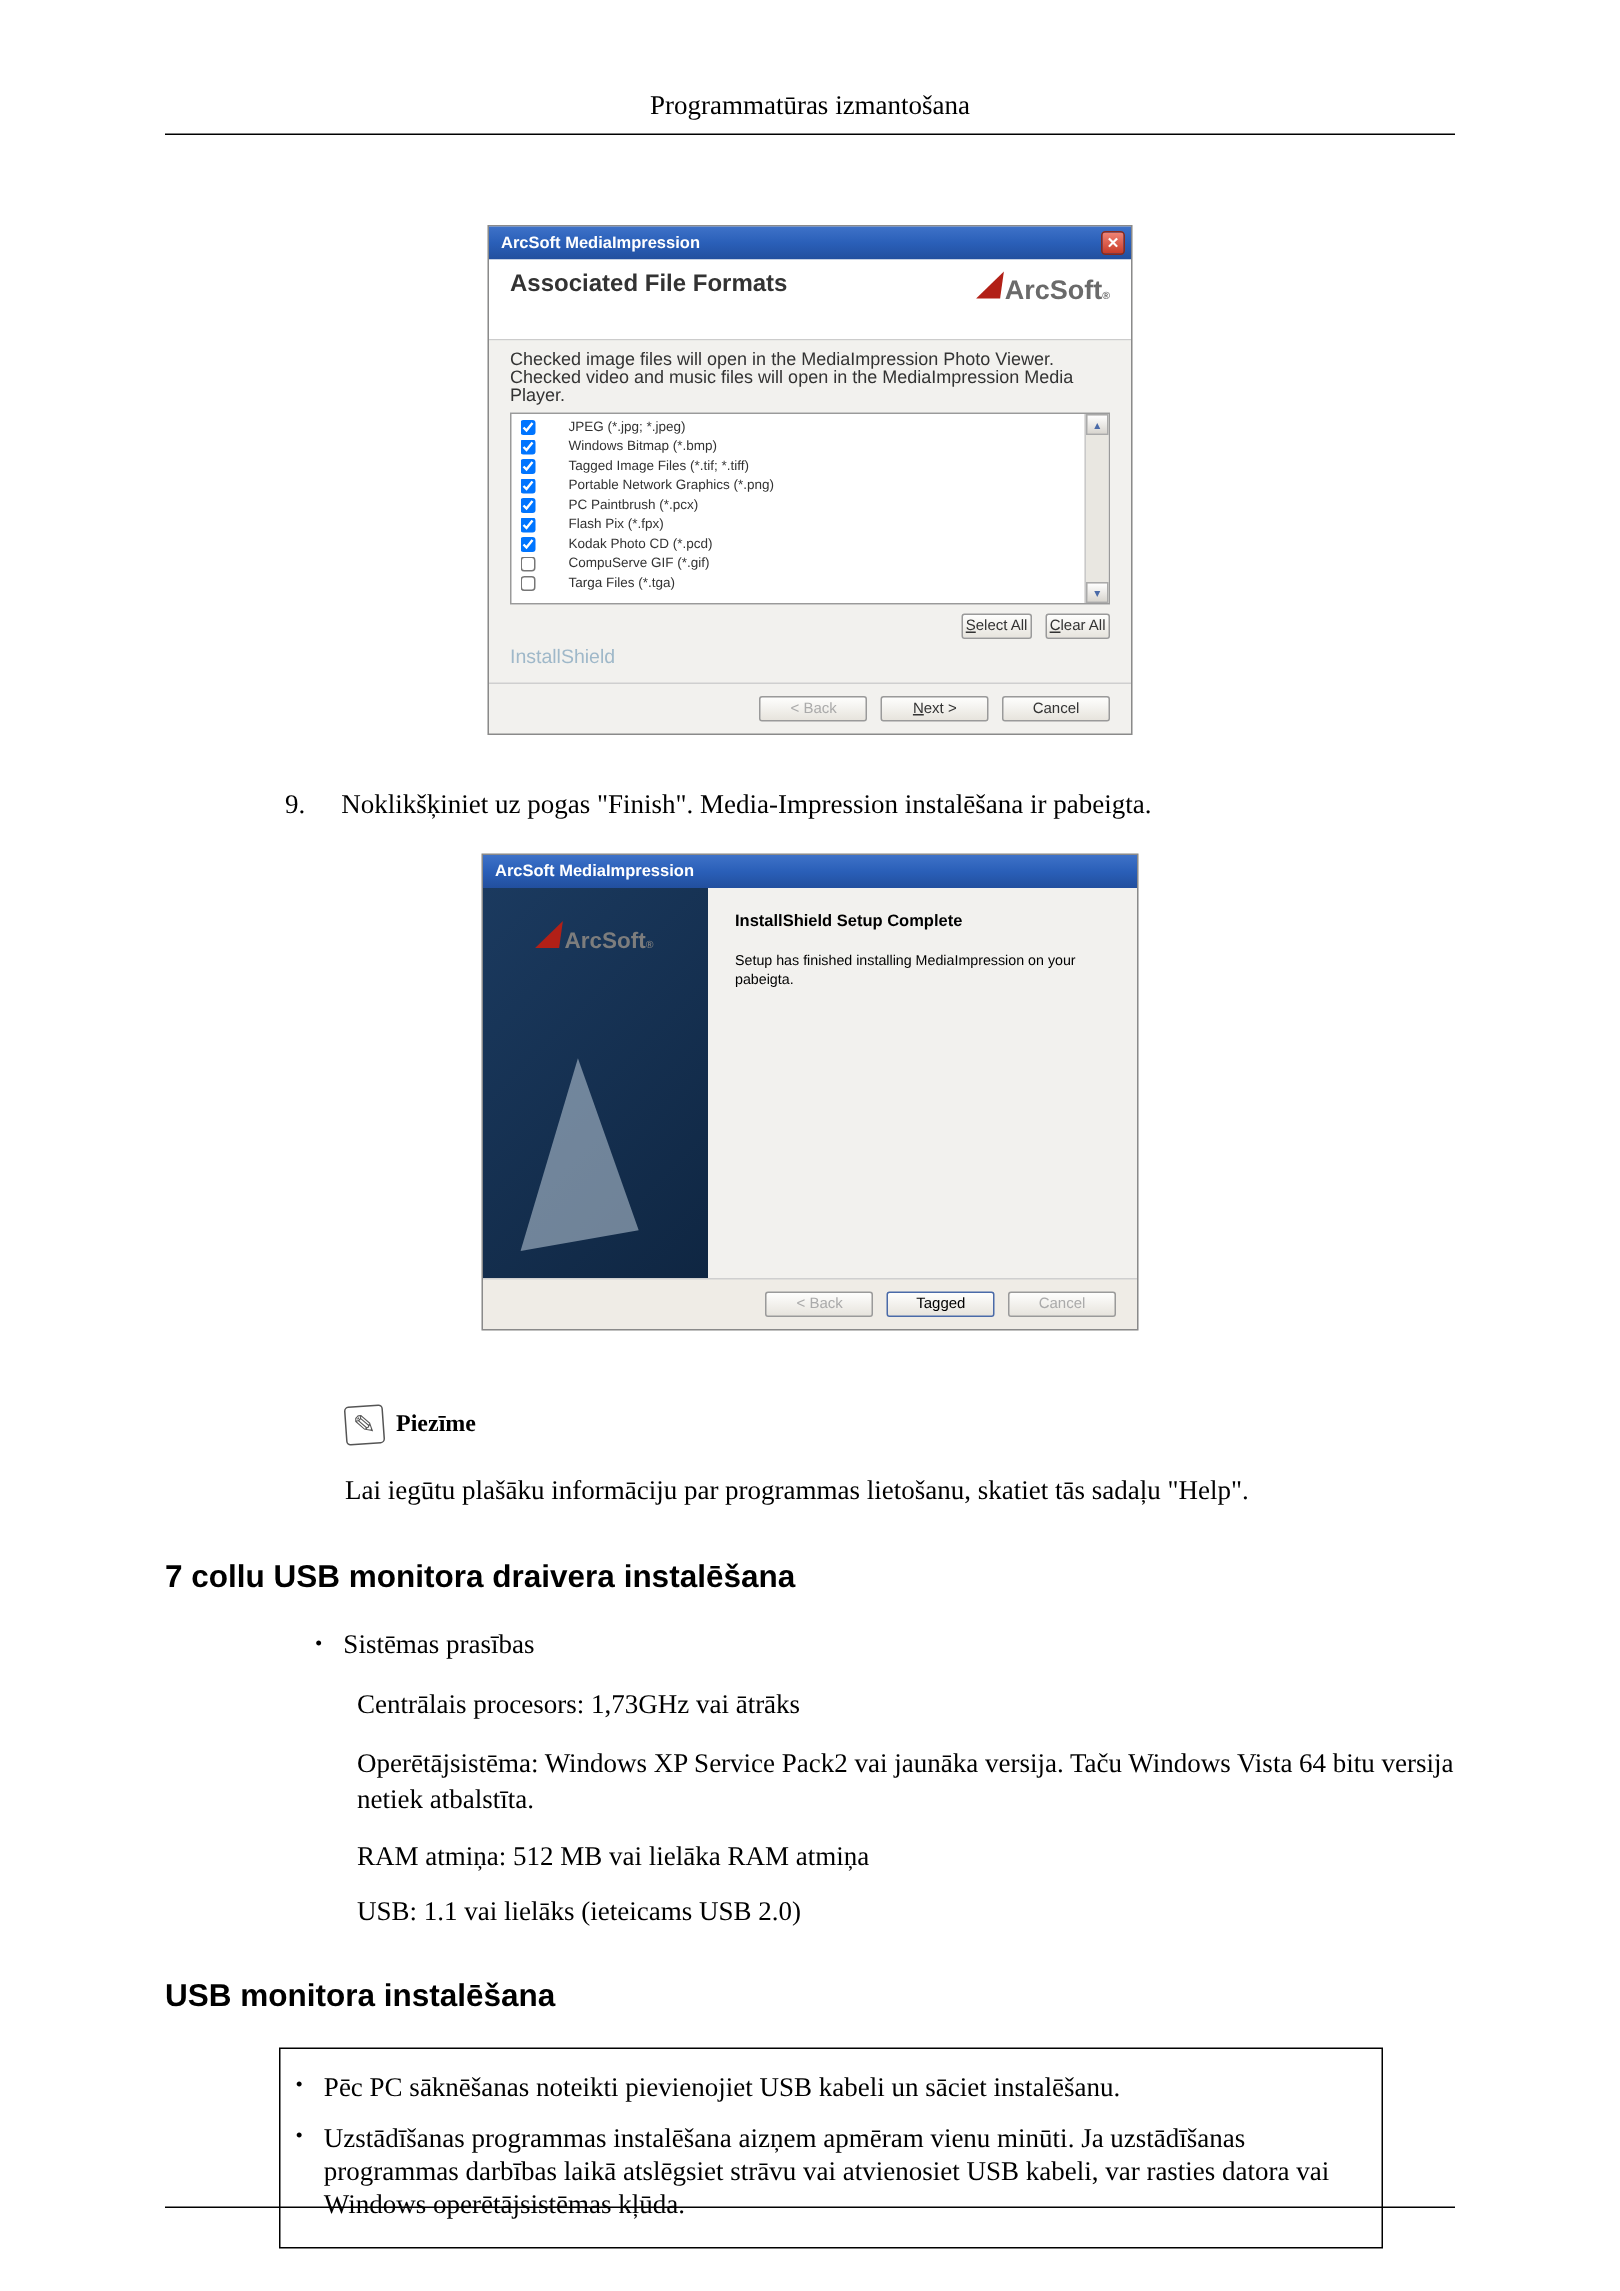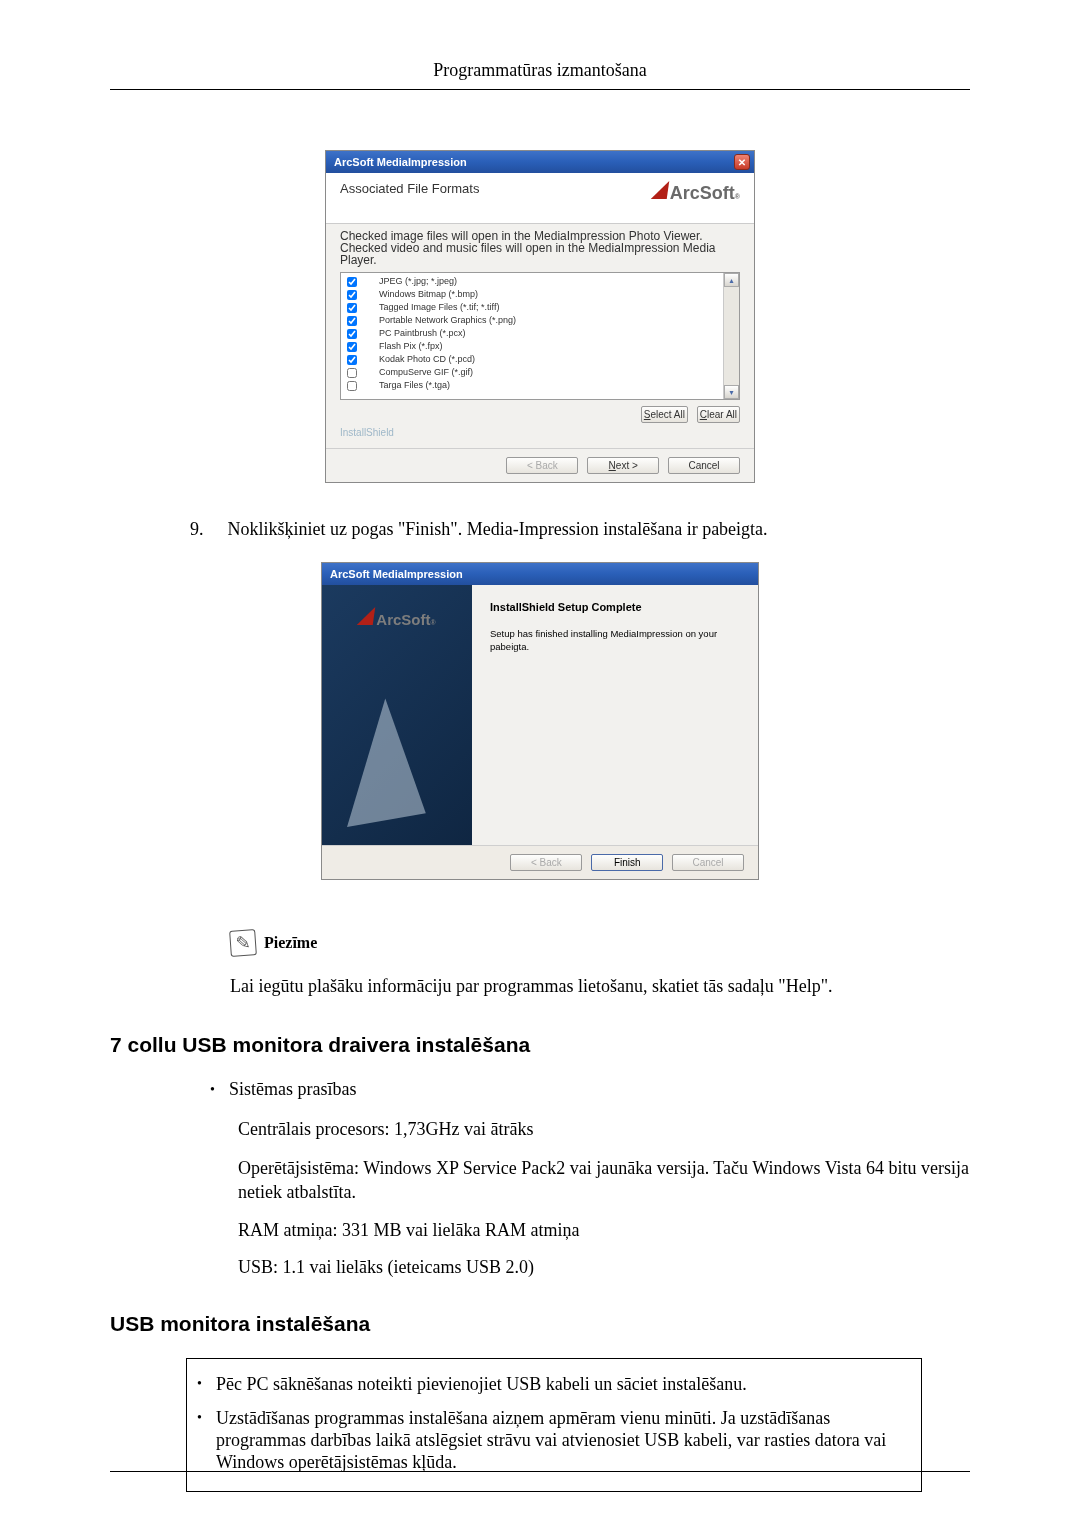--- a/index.html
+++ b/index.html
@@ -49,21 +49,21 @@
       border-radius: 3px;
       color: #fff;
       display: flex; align-items: center; justify-content: center;
       font-weight: bold; font-size: 10px;
     }
     .dlg-body-white {
       background: #fff;
       padding: 8px 14px 6px 14px;
       border-bottom: 1px solid #ccc;
     }
-    .assoc-title { font-weight: normal; font-size: 13px; margin-bottom: 21px; }
+    .assoc-title { font-weight: bold; font-size: 16px; margin-bottom: 21px; }
     .arcsoft-logo {
       float: right;
       display: flex; align-items: baseline;
       font-weight: bold;
       color: #6a6a6a;
       font-size: 18px;
     }
     .arcsoft-tri {
       width: 0; height: 0;
       border-left: 16px solid transparent;
@@ -92,21 +92,21 @@
     .sel-row { text-align: right; margin-top: 6px; }
     .btn-sm {
       display: inline-block;
       background: linear-gradient(180deg,#fefefd,#e7e4dd);
       border: 1px solid #9a9a9a;
       padding: 2px 2px;
       font-size: 10px;
       border-radius: 2px;
       margin-left: 6px;
     }
-    .install-shield-lbl { color: #9fb8c9; font-size: 10px; margin-top: 4px; }
+    .install-shield-lbl { color: #9fb8c9; font-size: 13px; margin-top: 4px; }
     .dlg-footer {
       border-top: 1px solid #cfcfcf;
       padding: 8px 14px;
       text-align: right;
     }
     .btn-w { width: 72px; text-align:center; }
     .btn-disabled { color: #aaa; text-align: center; }
 
     
     .step9 {
@@ -283,39 +283,39 @@
       </div>
       <div class="big-tri"></div>
     </div>
     <div class="dlg2-right">
       <div class="wizard-complete">InstallShield Setup Complete</div>
       <div class="wizard-desc">Setup has finished installing MediaImpression on your pabeigta.</div>
     </div>
   </div>
   <div class="dlg2-footer">
     <span class="btn-sm btn-w btn-disabled">&lt; Back</span>
-    <span class="btn-sm btn-w" style="border:1px solid #4a6aa8;">Finish</span>
+    <span class="btn-sm btn-w" style="border:1px solid #4a6aa8;">Tagged</span>
     <span class="btn-sm btn-w btn-disabled">Cancel</span>
   </div>
 </div>
 
 <div class="note-row">
   <div class="note-icon">✎</div>
   <div class="note-label">Piezīme</div>
 </div>
 <div class="note-text">Lai iegūtu plašāku informāciju par programmas lietošanu, skatiet tās sadaļu "Help".</div>
 
 <h2 class="sec">7 collu USB monitora draivera instalēšana</h2>
 <div class="bul-row">
   <span class="dot">•</span>
   <span>Sistēmas prasības</span>
 </div>
 <div class="indent-text">Centrālais procesors: 1,73GHz vai ātrāks</div>
 <div class="indent-text" style="line-height:24px;">Operētājsistēma: Windows XP Service Pack2 vai jaunāka versija. Taču Windows Vista 64 bitu versija netiek atbalstīta.</div>
-<div class="indent-text">RAM atmiņa: 331 MB vai lielāka RAM atmiņa</div>
+<div class="indent-text">RAM atmiņa: 512 MB vai lielāka RAM atmiņa</div>
 <div class="indent-text" style="margin-bottom:34px;">USB: 1.1 vai lielāks (ieteicams USB 2.0)</div>
 
 <h2 class="sec">USB monitora instalēšana</h2>
 <div class="boxed">
   <div class="brow">
     <span class="dot">•</span>
     <span class="bt">Pēc PC sāknēšanas noteikti pievienojiet USB kabeli un sāciet instalēšanu.</span>
   </div>
   <div class="brow">
     <span class="dot">•</span>

